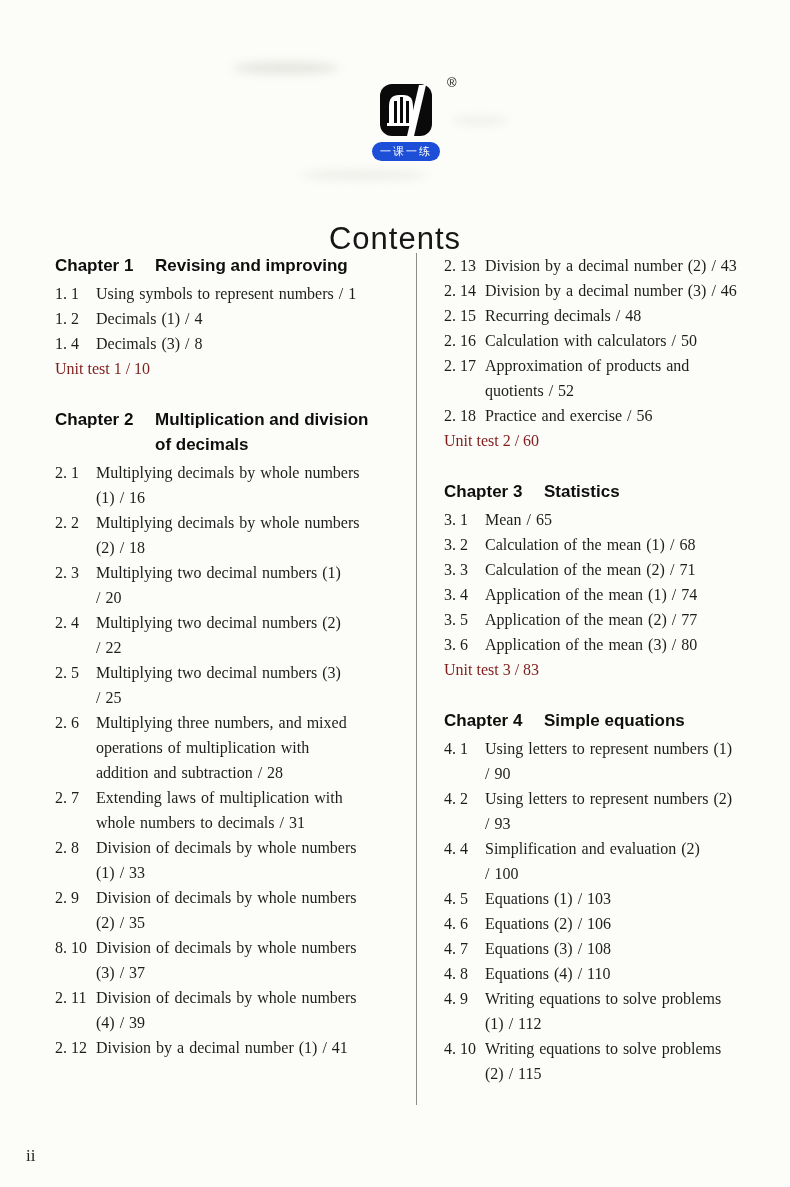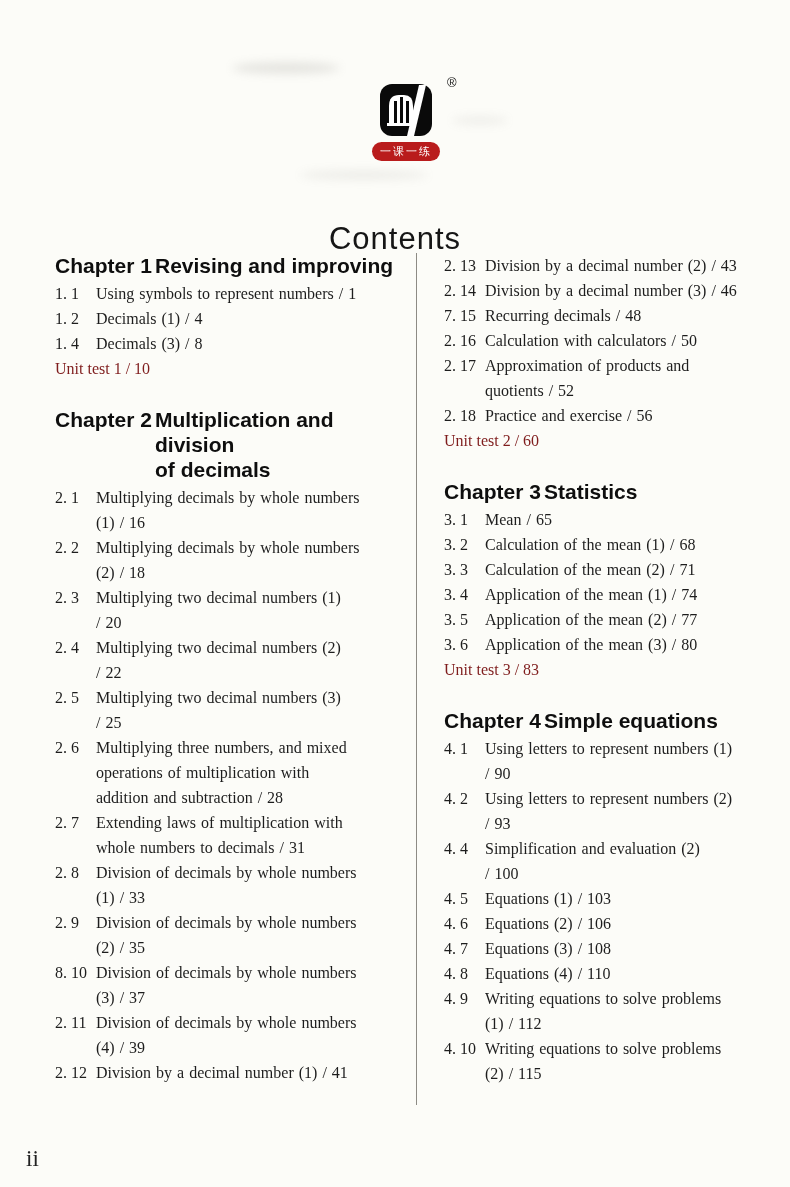--- a/index.html
+++ b/index.html
@@ -12,48 +12,48 @@
   .smudge{position:absolute;background:#97958f;border-radius:50%;filter:blur(5px);}
   .sm1{left:232px;top:62px;width:108px;height:12px;opacity:.22}
   .sm2{left:300px;top:170px;width:128px;height:10px;opacity:.14}
   .sm3{left:452px;top:116px;width:56px;height:9px;opacity:.12}
 
   
   .logo-block{position:absolute;left:371px;top:82px;width:70px;}
   .logo-square{display:block;margin:0 auto;}
   .logo-reg{position:absolute;left:76px;top:-7px;font-size:13px;color:#111;
     font-family:"Liberation Sans",sans-serif;}
-  .logo-pill{margin:4px auto 0;width:68px;height:19px;background:#b91c1c;border-radius:10px;
+  .logo-pill{margin:4px auto 0;width:68px;height:19px;background:#1d4ed8;border-radius:10px;
     color:#fff;font-family:"Liberation Sans",sans-serif;font-size:11px;line-height:19px;
     text-align:center;letter-spacing:2px;overflow:hidden;}
 
   
   .page-title{position:absolute;top:200px;left:0;width:790px;text-align:center;
     font-family:"Liberation Sans",sans-serif;font-size:31px;font-weight:400;
     letter-spacing:1px;color:#161616;}
 
   
   .columns{position:absolute;top:253px;left:55px;display:flex;align-items:flex-start;}
   .col-left{width:347px;}
   .divider{width:1px;height:852px;background:#8d8b85;margin-left:14px;margin-right:27px;}
   .col-right{width:314px;}
 
-  .toc-chapter{font-family:"Liberation Sans",sans-serif;font-weight:700;font-size:21px;
+  .toc-chapter{font-family:"Liberation Sans",sans-serif;font-weight:700;font-size:17px;
     line-height:25px;color:#0e0e0e;margin:26px 0 3px;padding-left:100px;}
   .toc-chapter:first-child{margin-top:0;}
   .ch-label{display:inline-block;width:100px;margin-left:-100px;}
   .ch-title{white-space:pre-line;}
 
   .toc-entry{font-size:16px;line-height:25px;padding-left:41px;color:#1d1d1d;}
   .e-num{display:inline-block;width:41px;margin-left:-41px;}
   .e-text{white-space:pre-line;word-spacing:1px;}
 
   .toc-unit{font-size:16px;line-height:25px;color:#7f1d1d;}
 
-  .page-number{position:absolute;left:26px;top:1146px;font-size:23px;color:#222;}
+  .page-number{position:absolute;left:26px;top:1146px;font-size:17px;color:#222;}
 </style>
 </head>
 <body>
 
 <div class="smudge sm1"></div>
 <div class="smudge sm2"></div>
 <div class="smudge sm3"></div>
 
 <div class="logo-block">
   <span class="logo-reg">®</span>
@@ -102,21 +102,21 @@
       <div class="toc-entry"><span class="e-num">8. 10</span><span class="e-text">Division of decimals by whole numbers
 (3) / 37</span></div>
       <div class="toc-entry"><span class="e-num">2. 11</span><span class="e-text">Division of decimals by whole numbers
 (4) / 39</span></div>
       <div class="toc-entry"><span class="e-num">2. 12</span><span class="e-text">Division by a decimal number (1) / 41</span></div>
     </div>
   <div class="divider"></div>
   <div class="col-right">
       <div class="toc-entry"><span class="e-num">2. 13</span><span class="e-text">Division by a decimal number (2) / 43</span></div>
       <div class="toc-entry"><span class="e-num">2. 14</span><span class="e-text">Division by a decimal number (3) / 46</span></div>
-      <div class="toc-entry"><span class="e-num">7. 15</span><span class="e-text">Recurring decimals / 48</span></div>
+      <div class="toc-entry"><span class="e-num">2. 15</span><span class="e-text">Recurring decimals / 48</span></div>
       <div class="toc-entry"><span class="e-num">2. 16</span><span class="e-text">Calculation with calculators / 50</span></div>
       <div class="toc-entry"><span class="e-num">2. 17</span><span class="e-text">Approximation of products and
 quotients / 52</span></div>
       <div class="toc-entry"><span class="e-num">2. 18</span><span class="e-text">Practice and exercise / 56</span></div>
       <div class="toc-unit">Unit test 2 / 60</div>
       <div class="toc-chapter"><span class="ch-label">Chapter 3</span><span class="ch-title">Statistics</span></div>
       <div class="toc-entry"><span class="e-num">3. 1</span><span class="e-text">Mean / 65</span></div>
       <div class="toc-entry"><span class="e-num">3. 2</span><span class="e-text">Calculation of the mean (1) / 68</span></div>
       <div class="toc-entry"><span class="e-num">3. 3</span><span class="e-text">Calculation of the mean (2) / 71</span></div>
       <div class="toc-entry"><span class="e-num">3. 4</span><span class="e-text">Application of the mean (1) / 74</span></div>

